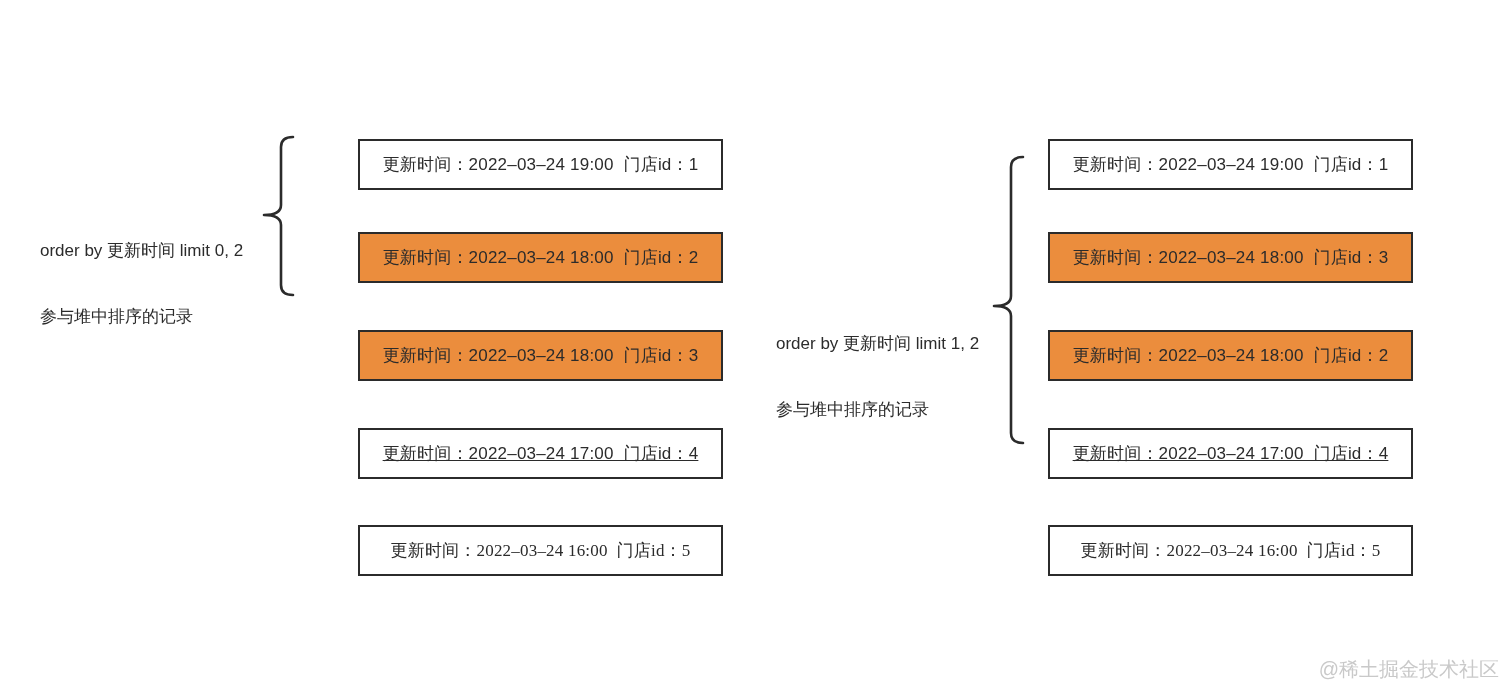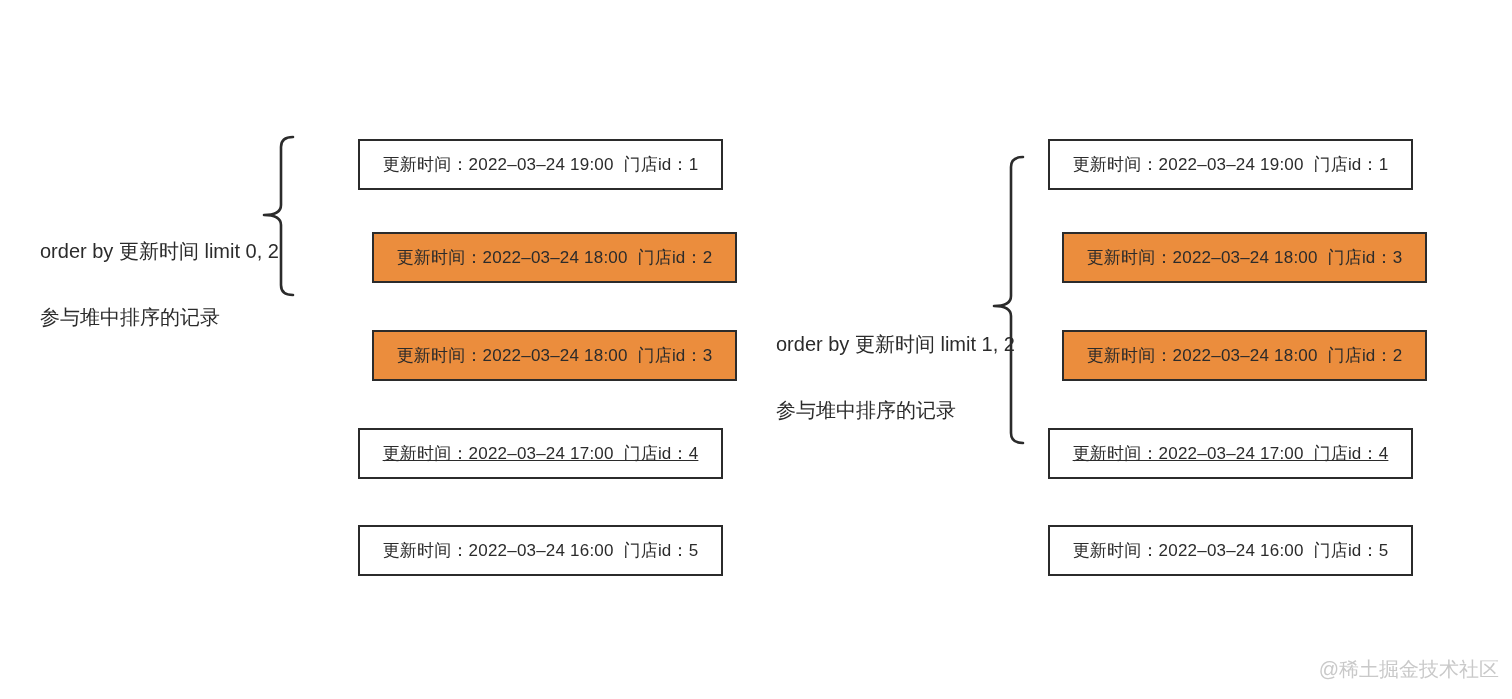--- a/index.html
+++ b/index.html
@@ -31,31 +31,31 @@
     box-sizing: border-box;
     border: 2px solid var(--border, #2b2b2b);
     background: #ffffff;
     display: flex;
     align-items: center;
     justify-content: center;
     font-size: 17px;
     white-space: pre;
     letter-spacing: 0.2px;
   }
-  .row.highlight { background: var(--highlight, #eb8d3d); margin-left: 14px; }
+  .row.highlight { background: var(--highlight, #eb8d3d); }
   .col-left  { left: 358px; }
   .col-right { left: 1048px; }
   .r0 { top: 139px; text-align: right; }
   .r1 { top: 232px; }
   .r2 { top: 330px; }
   .r3 { top: 428px; text-decoration: underline; }
-  .r4 { top: 525px; }
+  .r4 { top: 525px; font-family: Liberation Serif, serif; }
   .group-label {
     position: absolute;
-    font-size: 20px;
+    font-size: 17px;
     line-height: 22px;
     color: var(--text, #2b2b2b);
     white-space: pre;
   }
   #label-left  { left: 40px;  top: 196px; }
   #label-right { left: 776px; top: 289px; }
   .watermark {
     position: absolute;
     right: 13px;
     top: 656px;

